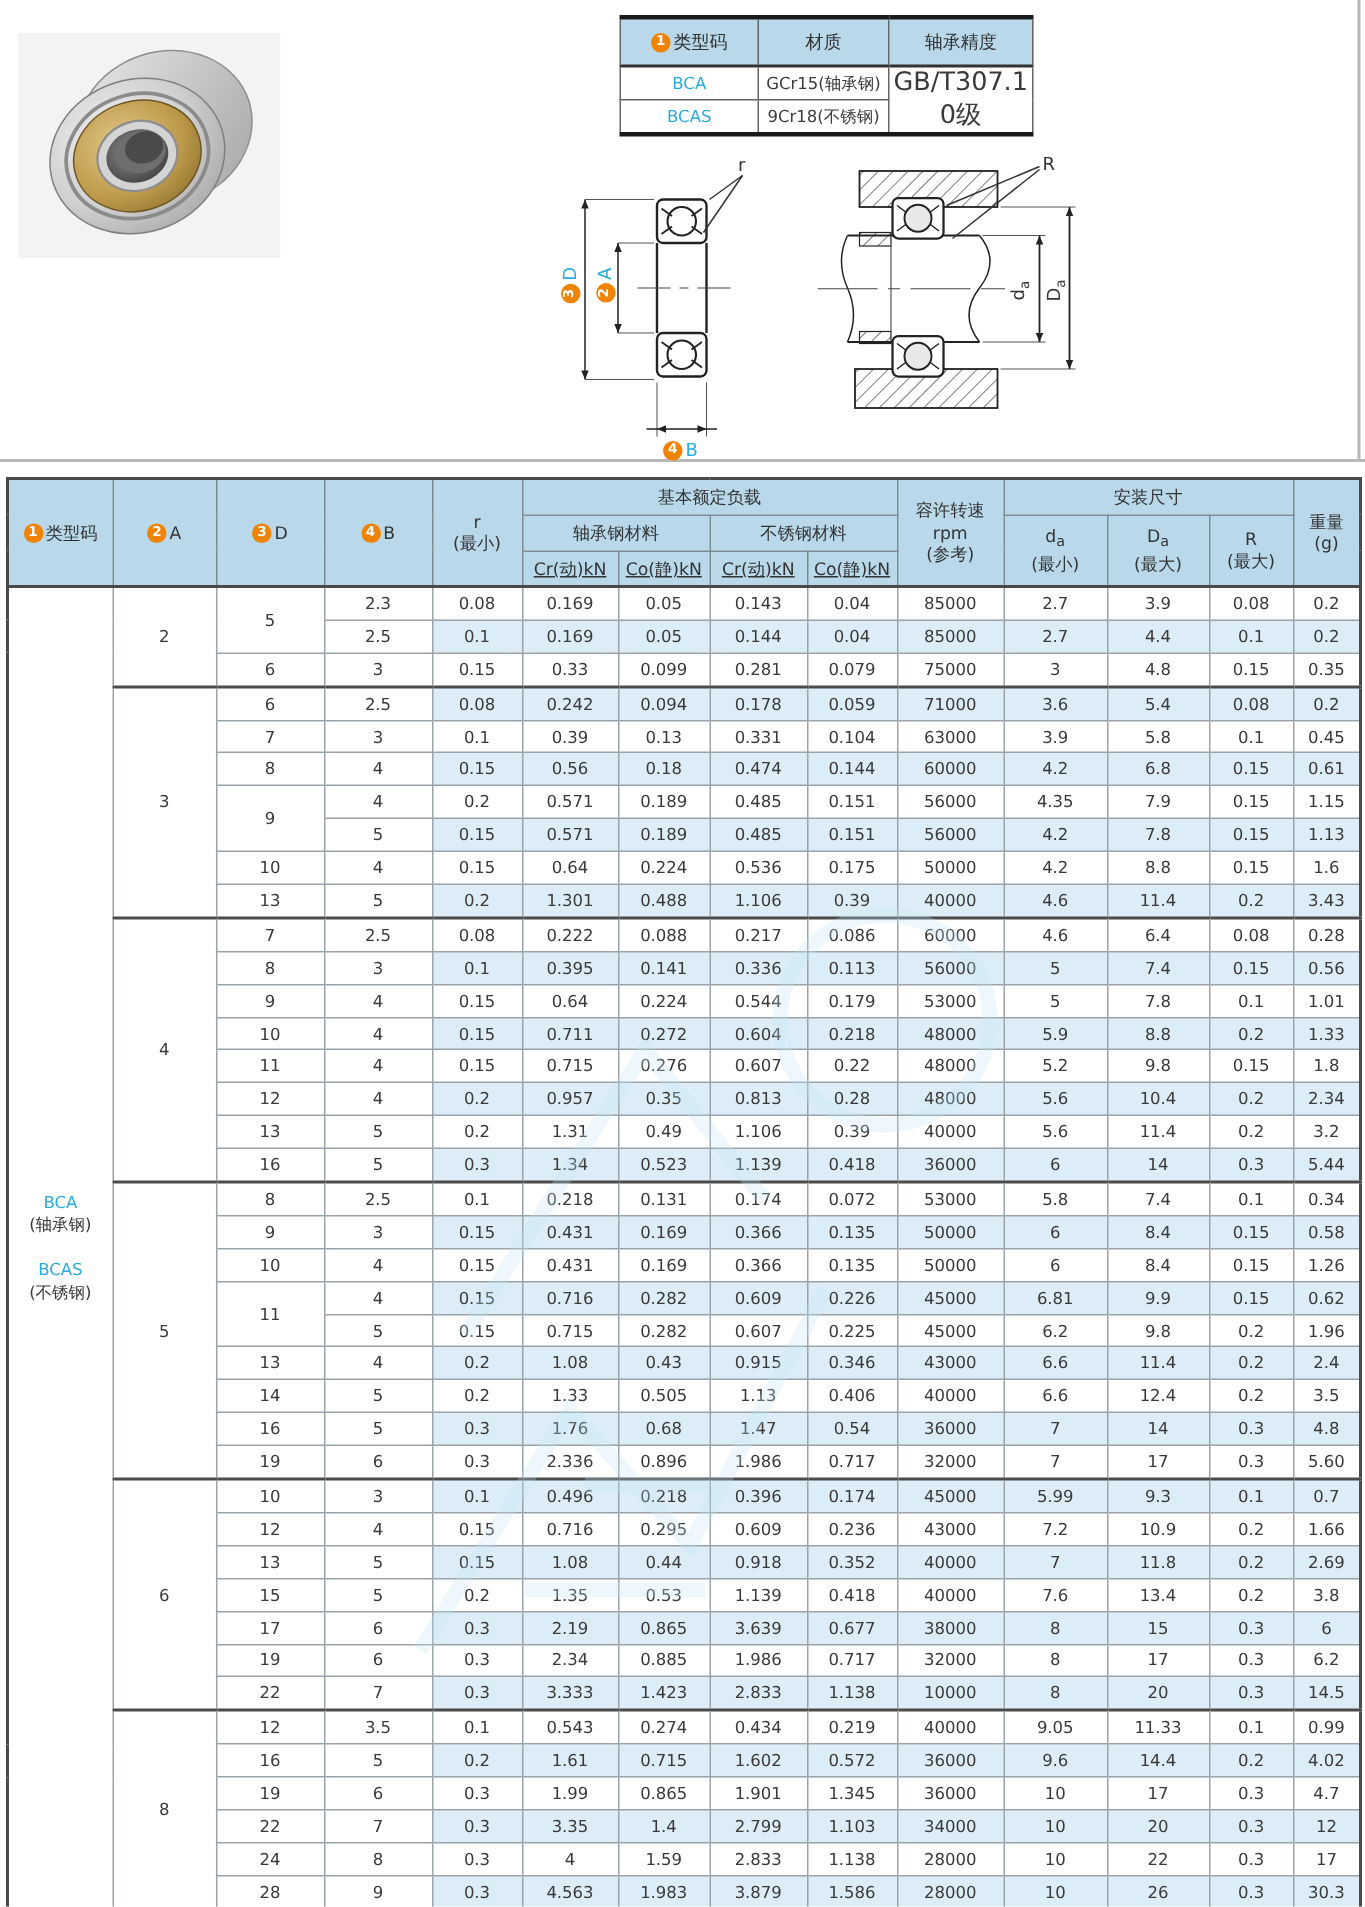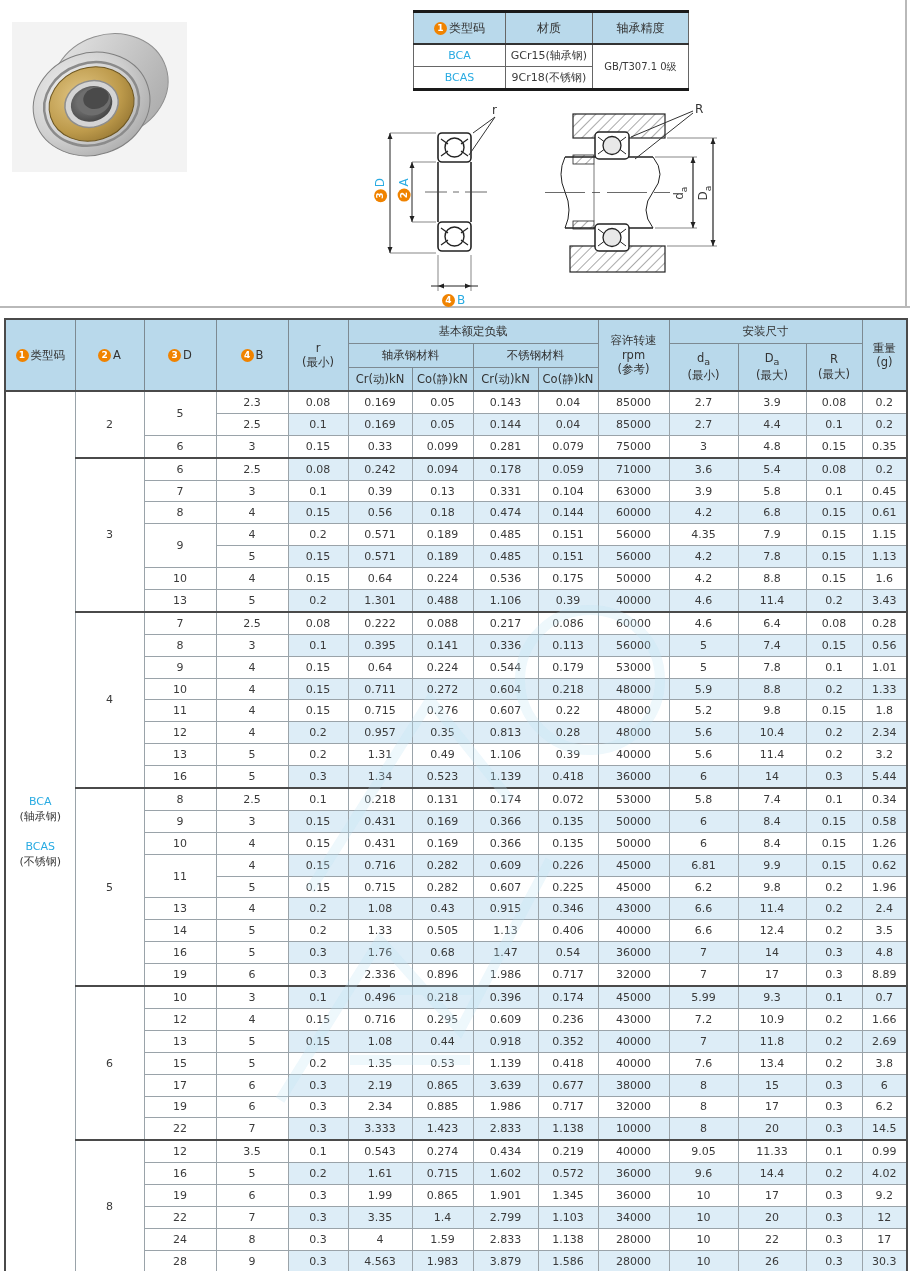--- a/index.html
+++ b/index.html
@@ -10,21 +10,21 @@
   .frame-divider{position:absolute;left:0;top:306px;width:910px;height:2px;background:#b9b9b9;}
   
   .photo{position:absolute;left:12px;top:16px;}
   
   .info-tbl{position:absolute;left:413px;top:10px;border-collapse:collapse;table-layout:fixed;}
   .info-tbl th,.info-tbl td{border:1px solid #666;text-align:center;padding:0;}
   .info-tbl thead th{background:#b9d9eb;height:30px;font-size:12px;font-weight:normal;color:#333;
       border-top:3px solid #1a1a1a;border-bottom:2px solid #333;}
   .info-tbl td{height:21px;font-size:11px;}
   .info-tbl tr.last td{border-bottom:3px solid #1a1a1a;}
-  .info-tbl td.prec{border-bottom:3px solid #1a1a1a;font-size:10px;}
+  .info-tbl td.prec{border-bottom:3px solid #1a1a1a;font-size:17px;}
   
   .cy{color:#29abe2;}
   .nc{display:inline-block;width:13px;height:13px;line-height:13px;border-radius:50%;
       background:#f08300;color:#fff;font-size:9px;font-weight:bold;text-align:center;
       vertical-align:middle;margin-right:2px;}
   
   .draw{position:absolute;}
   .dlabel{position:absolute;font-size:12px;color:#333;white-space:nowrap;}
   .rot{transform:rotate(-90deg);transform-origin:center center;}
   .dlabel sub{font-size:9px;}
@@ -35,21 +35,21 @@
       border:1px solid #7d8a92;padding:0;line-height:1.25;}
   .main-tbl thead{border-bottom:2px solid #4a4a4a;}
   .main-tbl thead tr{height:24px;}
   .main-tbl td{border:1px solid #9aa3a9;text-align:center;font-size:11px;height:20.9px;
       padding:0;color:#3a3a3a;}
   .main-tbl td.stripe{background:#ddedf7;}
   .main-tbl tr.gs td{border-top:2px solid #4a4a4a;}
   .main-tbl td.typecode{vertical-align:middle;background:#fff;}
   .typecode .tc-line{font-size:11px;line-height:1.4;}
   .typecode .gap{height:14px;}
-  .hdr-sub{font-size:10.5px;}
+  .hdr-sub{font-size:10.5px;text-decoration:underline;}
   
   .wm{position:absolute;pointer-events:none;opacity:.5;}
 </style>
 </head>
 <body>
 
 <div class="frame-right"></div>
 <div class="frame-divider"></div>
 
 <svg class="photo" width="175" height="160" viewBox="0 0 175 160">
@@ -641,21 +641,21 @@
         <td class="cy">6</td>
         <td class="">0.3</td>
         <td class="">2.336</td>
         <td class="">0.896</td>
         <td class="">1.986</td>
         <td class="">0.717</td>
         <td class="">32000</td>
         <td class="">7</td>
         <td class="">17</td>
         <td class="">0.3</td>
-        <td class="">8.89</td>
+        <td class="">5.60</td>
       </tr>
       <tr class="gs">
         <td rowspan="7" class="cy">6</td>
         <td rowspan="1" class="cy">10</td>
         <td class="cy">3</td>
         <td class=" stripe">0.1</td>
         <td class=" stripe">0.496</td>
         <td class=" stripe">0.218</td>
         <td class=" stripe">0.396</td>
         <td class=" stripe">0.174</td>
@@ -783,21 +783,21 @@
         <td class="cy">6</td>
         <td class="">0.3</td>
         <td class="">1.99</td>
         <td class="">0.865</td>
         <td class="">1.901</td>
         <td class="">1.345</td>
         <td class="">36000</td>
         <td class="">10</td>
         <td class="">17</td>
         <td class="">0.3</td>
-        <td class="">9.2</td>
+        <td class="">4.7</td>
       </tr>
       <tr>
         <td rowspan="1" class="cy">22</td>
         <td class="cy">7</td>
         <td class=" stripe">0.3</td>
         <td class=" stripe">3.35</td>
         <td class=" stripe">1.4</td>
         <td class=" stripe">2.799</td>
         <td class=" stripe">1.103</td>
         <td class=" stripe">34000</td>

